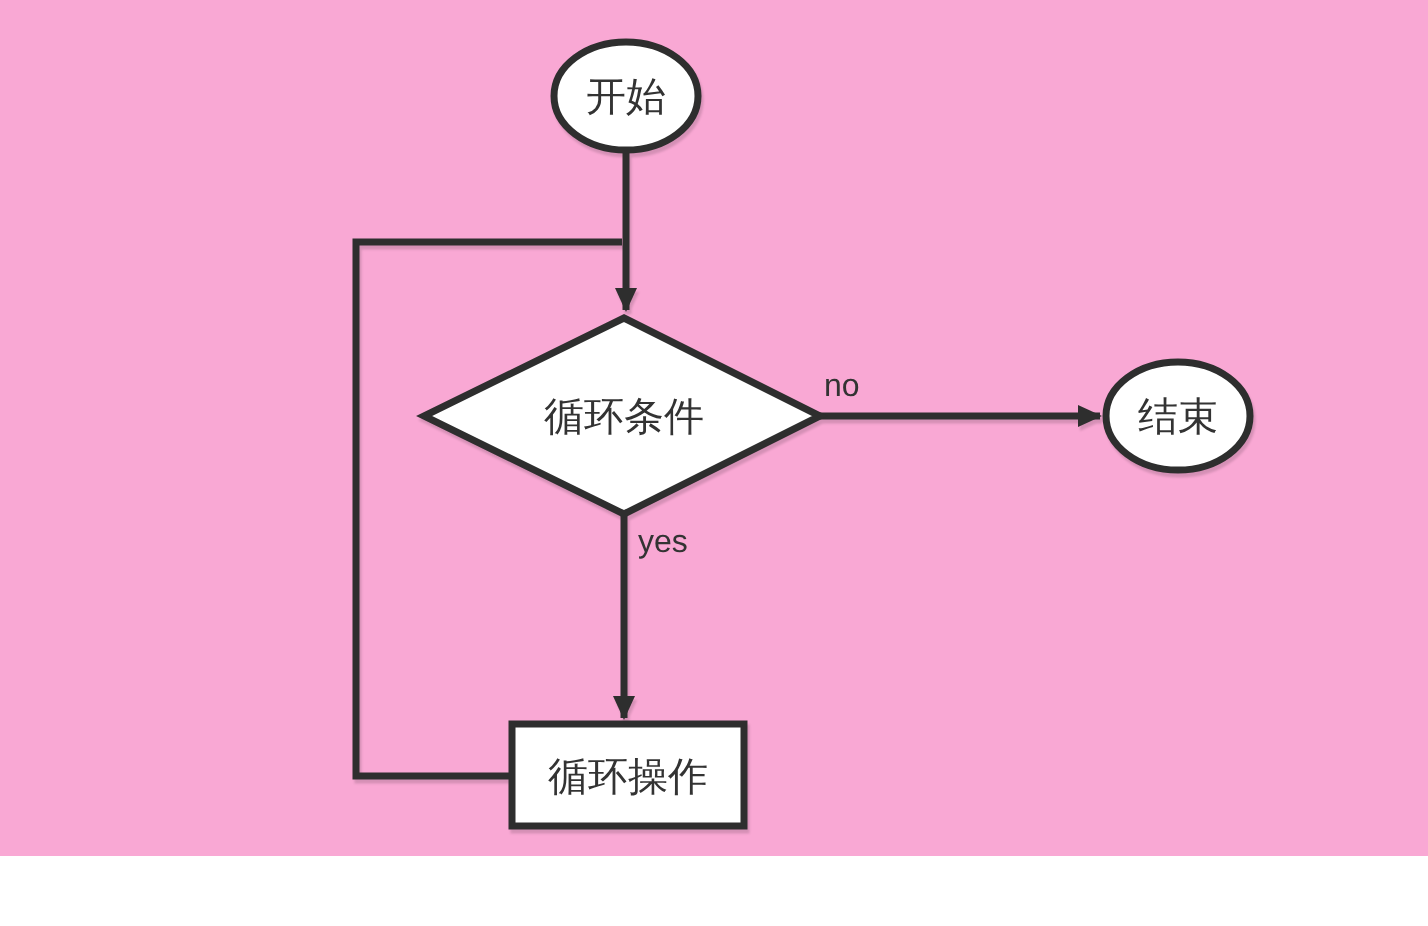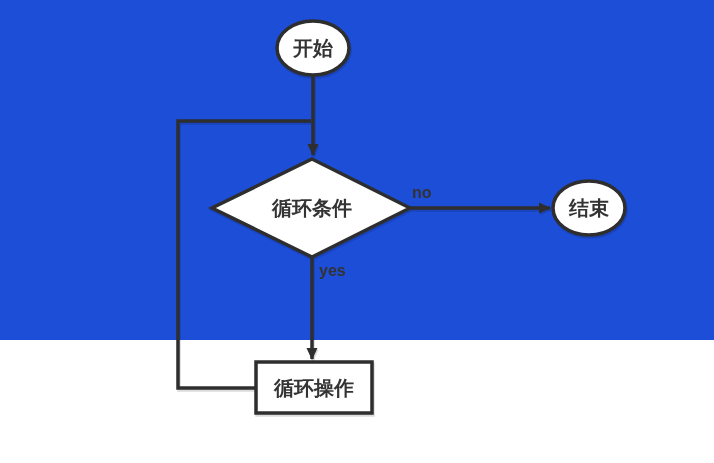--- a/index.html
+++ b/index.html
@@ -7,23 +7,22 @@
     padding: 0;
     background: #ffffff;
     width: 714px;
     height: 463px;
     overflow: hidden;
     font-family: "Liberation Sans", sans-serif;
   }
   .canvas {
     position: relative;
     width: 714px;
-    height: 340px;
-    background: #1d4ed8;
-    font-weight: bold;
+    height: 428px;
+    background: #f9a8d4;
   }
   svg { display: block; }
   .shape-layer {
     filter: drop-shadow(1.5px 2.5px 0.5px rgba(0,0,0,0.14));
   }
   .edge {
     fill: none;
     stroke: #2e2e2e;
     stroke-width: 3.5;
   }

